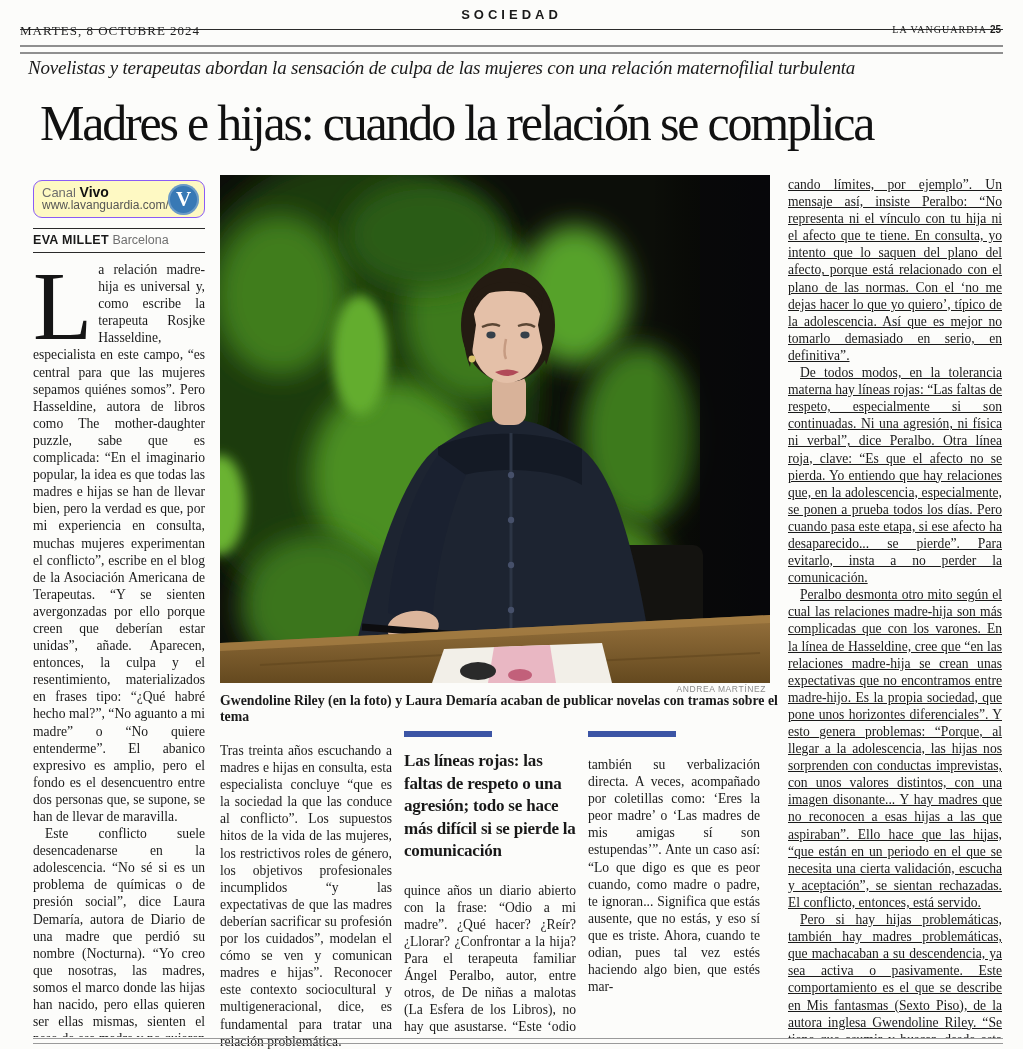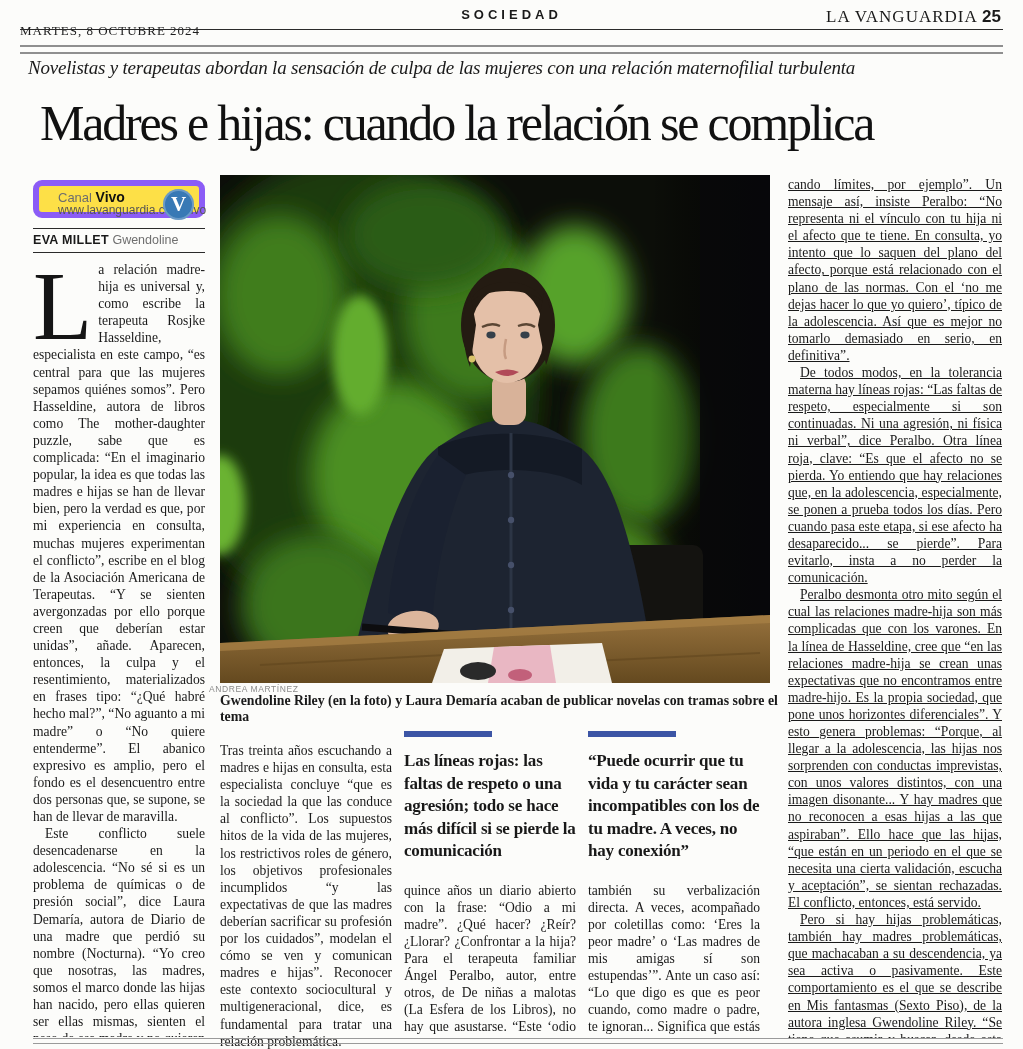--- a/index.html
+++ b/index.html
@@ -7,34 +7,34 @@
     width:1023px;height:1049px;position:relative;overflow:hidden;
     background:#fcfcfa;color:#1a1a1a;
     font-family:"Liberation Serif", serif;
   }
   .abs{position:absolute;}
 
   
   .mast-date{left:20px;top:7px;font-size:13px;letter-spacing:1px;color:#1d1d1d;margin-top:16px;}
   .mast-section{left:0;right:0;top:7px;text-align:center;
     font-family:"Liberation Sans",sans-serif;font-weight:bold;font-size:13px;letter-spacing:4px;}
-  .mast-paper{right:22px;top:7px;font-size:17px;letter-spacing:1px;}
+  .mast-paper{right:22px;top:24px;font-size:10px;letter-spacing:1px;}
   .mast-page{font-family:"Liberation Sans",sans-serif;font-weight:bold;letter-spacing:0;}
   .rule-thin{left:20px;width:983px;top:29px;border-top:1px solid #2a2a2a;}
   .rule-double{left:20px;width:983px;top:45px;height:5px;
     border-top:2px solid #8f8f8f;border-bottom:2px solid #8f8f8f;}
 
   
   .kicker{left:28px;top:57px;width:980px;font-style:italic;font-size:19px;letter-spacing:-0.2px;}
   .headline{left:25px;top:82px;width:995px;font-size:50px;line-height:1.04;
     letter-spacing:-2.2px;font-weight:normal;color:#111;}
 
   
-  .channel-box{left:33px;top:180px;width:172px;height:38px;background:#fde047;
-    border:6px solid #8b5cf6;border-radius:9px;box-sizing:border-box;padding:4px 19px;cursor:pointer;}
+  .channel-box{left:33px;top:180px;width:172px;height:38px;background:#fef9c3;
+    border:1px solid #8b5cf6;border-radius:9px;box-sizing:border-box;padding:4px 8px;cursor:pointer;}
   .channel-line1{font-family:"Liberation Sans",sans-serif;font-size:13px;color:#6d6d6d;line-height:15px;}
   .channel-line1 b{color:#111;font-size:14px;}
   .channel-url{font-family:"Liberation Sans",sans-serif;font-size:12px;color:#555;line-height:10px;}
   .channel-logo{position:absolute;right:5px;top:3px;width:31px;height:31px;border-radius:50%;
     background:#3879b5;color:#fff;text-align:center;font-size:21px;line-height:30px;
     font-family:"Liberation Serif",serif;font-weight:bold;box-shadow:inset 0 0 0 2px rgba(255,255,255,.25);}
 
   
   .byline-rule-top{left:33px;width:172px;top:228px;border-top:1px solid #2a2a2a;}
   .byline{left:33px;top:233px;width:172px;font-family:"Liberation Sans",sans-serif;font-size:12.5px;}
@@ -55,21 +55,21 @@
 
   
   .quote{margin:12px 0 19px 0;}
   .quote-bar{width:88px;height:6px;background:#3c55a5;margin-bottom:13px;}
   .quote-text{font-weight:bold;font-size:17px;line-height:22.5px;text-align:left;
     font-family:"Liberation Serif",serif;color:#181818;letter-spacing:-0.2px;}
 
   
   .photo{left:220px;top:175px;width:550px;height:508px;background:#0b0d09;}
   .photo svg{display:block;}
-  .credit{left:209px;top:684px;width:550px;
+  .credit{left:216px;top:684px;width:550px;text-align:right;
     font-family:"Liberation Sans",sans-serif;font-size:8.5px;color:#8a8a8a;letter-spacing:0.6px;}
   .caption{left:220px;top:693px;width:562px;font-weight:bold;font-size:13.8px;line-height:16px;overflow:hidden;}
 
   .rule-bottom{left:33px;width:970px;top:1038px;height:4px;
     border-top:1px solid #9a9a9a;border-bottom:1px solid #9a9a9a;}
 </style>
 </head>
 <body>
 
 <div class="abs mast-date">MARTES, 8 OCTUBRE 2024</div>
@@ -86,21 +86,21 @@
 
 <div class="abs channel-box">
   <div class="channel-line1"><span>Canal </span><b>Vivo</b></div>
   <div class="channel-url">www.lavanguardia.com/vivo</div>
   <div class="channel-logo">V</div>
 </div>
 
 <div class="abs byline-rule-top"></div>
 <div class="abs byline">
   <b>EVA MILLET</b>
-  <span class="loc">Gwendoline</span>
+  <span class="loc">Barcelona</span>
 </div>
 <div class="abs byline-rule-bot"></div>
 
 <div class="abs bodycol col1">
   <p><span class="dropcap">L</span><span>a relación madre-hija es universal y, como escribe la terapeuta Rosjke Hasseldine, especialista en este campo, “es central para que las mujeres sepamos quiénes somos”. Pero Hasseldine, autora de libros como The mother-daughter puzzle, sabe que es complicada: “En el imaginario popular, la idea es que todas las madres e hijas se han de llevar bien, pero la verdad es que, por mi experiencia en consulta, muchas mujeres experimentan el conflicto”, escribe en el blog de la Asociación Americana de Terapeutas. “Y se sienten avergonzadas por ello porque creen que deberían estar unidas”, añade. Aparecen, entonces, la culpa y el resentimiento, materializados en frases tipo: “¿Qué habré hecho mal?”, “No aguanto a mi madre” o “No quiere entenderme”. El abanico expresivo es amplio, pero el fondo es el desencuentro entre dos personas que, se supone, se han de llevar de maravilla.</span></p>
   <p class="indent">Este conflicto suele desencadenarse en la adolescencia. “No sé si es un problema de químicas o de presión social”, dice Laura Demaría, autora de Diario de una madre que perdió su nombre (Nocturna). “Yo creo que nosotras, las madres, somos el marco donde las hijas han nacido, pero ellas quieren ser ellas mismas, sienten el peso de esa madre y no quieren ser el reflejo: por eso hay un choque y chispas que saltan. Bien por no querer parecerse o por reconocerse”. Las diferencias (o la similitud) de carácter es una de las razones clásicas que suele darse para explicar el conflicto maternofilial. Otra son las hormonas: especialmente, las de la adolescente.</p>
 
 </div>
 
 <div class="abs photo">
@@ -198,21 +198,20 @@
   <div class="quote">
     <div class="quote-bar"></div>
     <div class="quote-text">Las líneas rojas: las faltas de respeto o una agresión; todo se hace más difícil si se pierde la comunicación</div>
   </div>
   <p>quince años un diario abierto con la frase: “Odio a mi madre”. ¿Qué hacer? ¿Reír? ¿Llorar? ¿Confrontar a la hija? Para el terapeuta familiar Ángel Peralbo, autor, entre otros, de De niñas a malotas (La Esfera de los Libros), no hay que asustarse. “Este ‘odio a mi madre’ es un clásico: lo vemos constantemente”, dice este psicólogo. “Y no solo se pone por escrito, vemos</p>
 </div>
 
 <div class="abs bodycol col4">
   <div class="quote">
     <div class="quote-bar"></div>
-    <div class="quote-text">“Puede ocurrir que tu vida y tu carácter sean incompatibles con los de tu madre. A veces, no hay conexión”</div>
   </div>
   <p>también su verbalización directa. A veces, acompañado por coletillas como: ‘Eres la peor madre’ o ‘Las madres de mis amigas sí son estupendas’”. Ante un caso así: “Lo que digo es que es peor cuando, como madre o padre, te ignoran... Significa que estás ausente, que no estás, y eso sí que es triste. Ahora, cuando te odian, pues tal vez estés haciendo algo bien, que estés mar-</p>
 </div>
 
 <div class="abs bodycol col5">
   <p>cando límites, por ejemplo”. Un mensaje así, insiste Peralbo: “No representa ni el vínculo con tu hija ni el afecto que te tiene. En consulta, yo intento que lo saquen del plano del afecto, porque está relacionado con el plano de las normas. Con el ‘no me dejas hacer lo que yo quiero’, típico de la adolescencia. Así que es mejor no tomarlo demasiado en serio, en definitiva”.</p>
   <p class="indent">De todos modos, en la tolerancia materna hay líneas rojas: “Las faltas de respeto, especialmente si son continuadas. Ni una agresión, ni física ni verbal”, dice Peralbo. Otra línea roja, clave: “Es que el afecto no se pierda. Yo entiendo que hay relaciones que, en la adolescencia, especialmente, se ponen a prueba todos los días. Pero cuando pasa este etapa, si ese afecto ha desaparecido... se pierde”. Para evitarlo, insta a no perder la comunicación.</p>
   <p class="indent">Peralbo desmonta otro mito según el cual las relaciones madre-hija son más complicadas que con los varones. En la línea de Hasseldine, cree que “en las relaciones madre-hija se crean unas expectativas que no encontramos entre madre-hijo. Es la propia sociedad, que pone unos horizontes diferenciales”. Y esto genera problemas: “Porque, al llegar a la adolescencia, las hijas nos sorprenden con conductas imprevistas, con unos valores distintos, con una imagen disonante... Y hay madres que no reconocen a esas hijas a las que aspiraban”. Ello hace que las hijas, “que están en un periodo en el que se necesita una cierta validación, escucha y aceptación”, se sientan rechazadas. El conflicto, entonces, está servido.</p>
   <p class="indent">Pero si hay hijas problemáticas, también hay madres problemáticas, que machacaban a su descendencia, ya sea activa o pasivamente. Este comportamiento es el que se describe en Mis fantasmas (Sexto Piso), de la autora inglesa Gwendoline Riley. “Se tiene que asumir y buscar, desde esta aceptación, una relación no idealizada. El problema es que, muchas veces, “no aprendemos a vivirla con naturalidad”, concluye Peralbo.●</p>
 </div>

